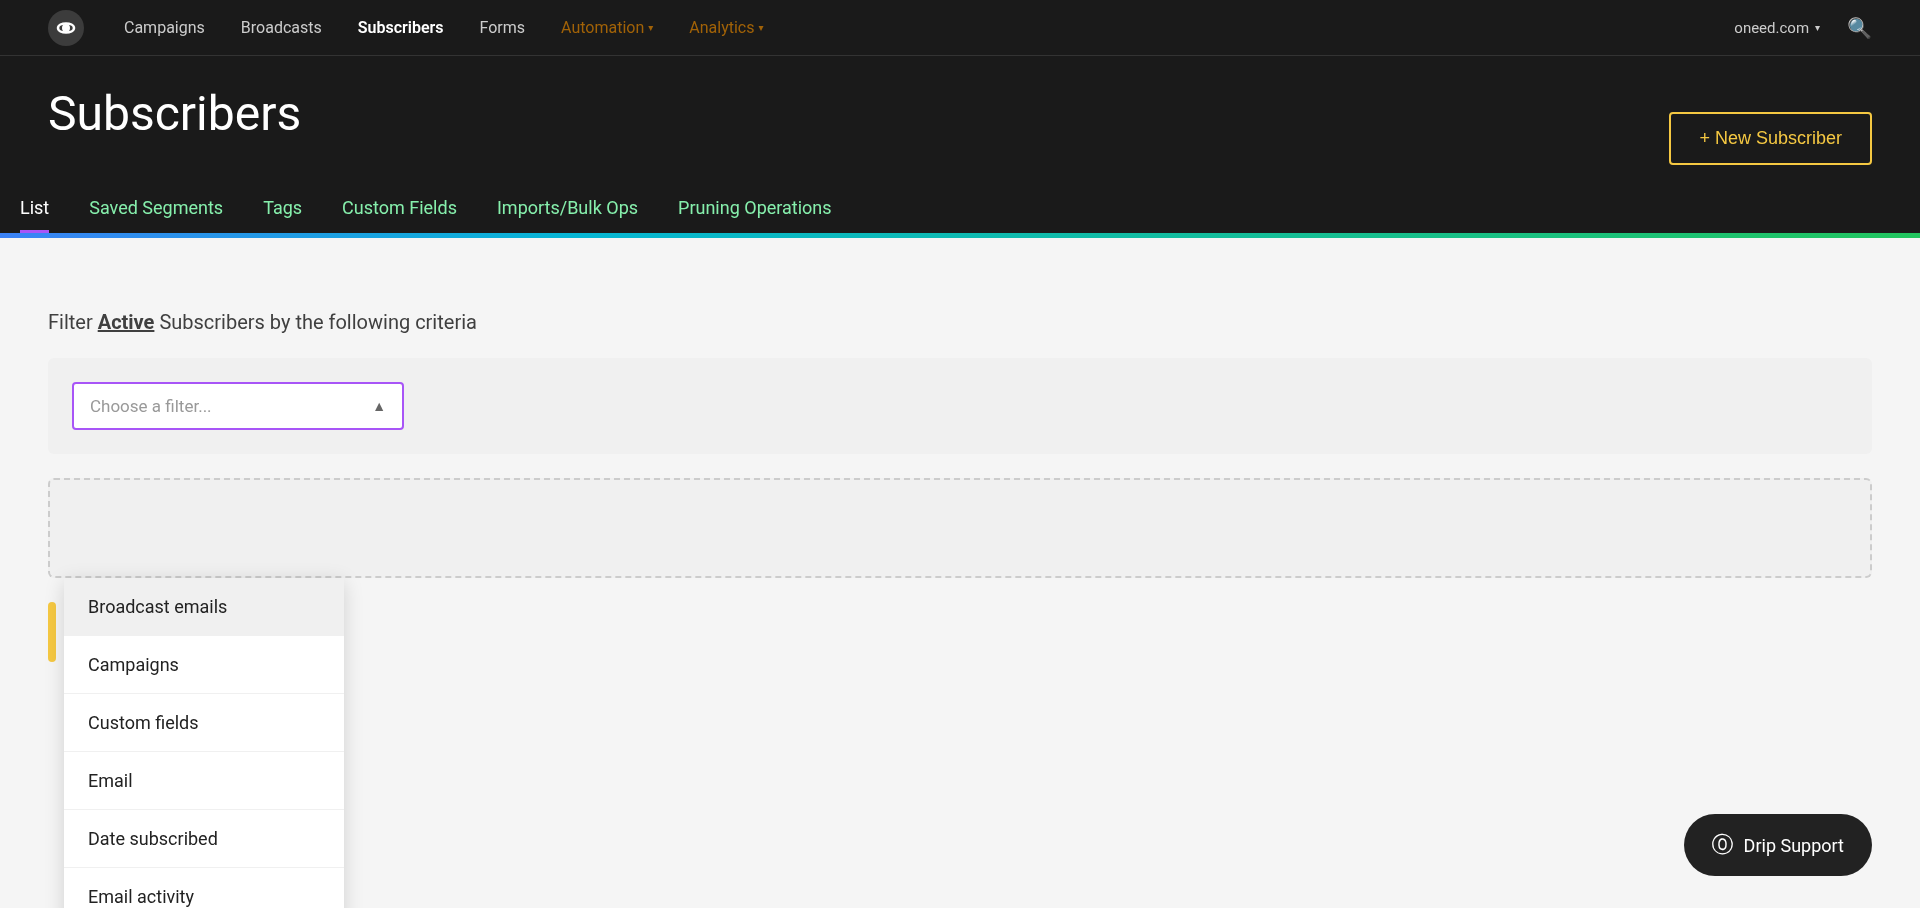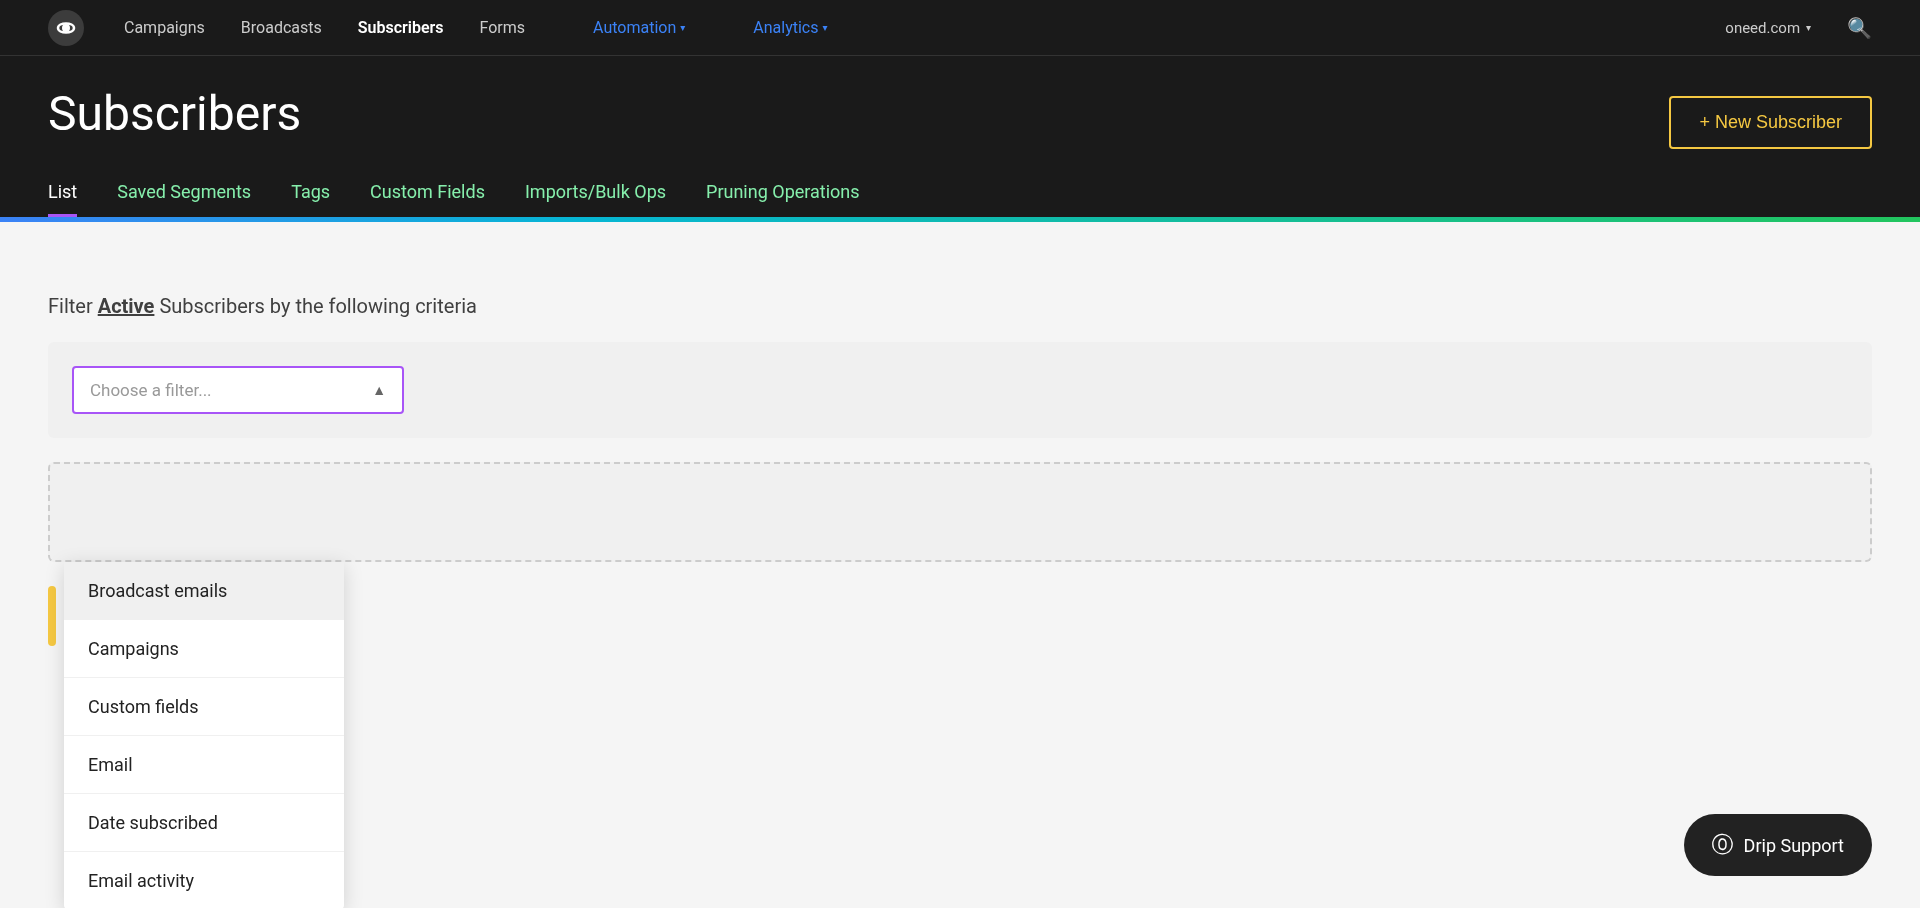--- a/index.html
+++ b/index.html
@@ -41,29 +41,28 @@
       cursor: pointer;
     }
     .nav-link.active {
       color: #fff;
       font-weight: 600;
     }
     .nav-link-dropdown {
       display: flex;
       align-items: center;
       gap: 4px;
-      color: #3b82f6;
+      color: #a16207;
       font-size: 16px;
       cursor: pointer;
-      margin-left: 32px;
     }
     .nav-right {
       display: flex;
       align-items: center;
-      gap: 36px;
+      gap: 27px;
     }
     .nav-account {
       color: #ccc;
       font-size: 15px;
       display: flex;
       align-items: center;
       gap: 6px;
       cursor: pointer;
     }
     .nav-search-icon {
@@ -94,28 +93,28 @@
       align-items: center;
       gap: 8px;
       border: 2px solid #f5c842;
       background: transparent;
       color: #f5c842;
       padding: 14px 28px;
       font-size: 18px;
       font-weight: 500;
       border-radius: 4px;
       cursor: pointer;
-      margin-top: 8px;
+      margin-top: 24px;
       white-space: nowrap;
     }
 
     
     .tabs-bar {
       background: #1a1a1a;
-      padding: 0 48px;
+      padding: 0 20px;
       display: flex;
       align-items: flex-end;
       gap: 0;
       margin-top: 20px;
     }
     .tab {
       color: #86efac;
       font-size: 18px;
       padding: 12px 0;
       margin-right: 40px;

